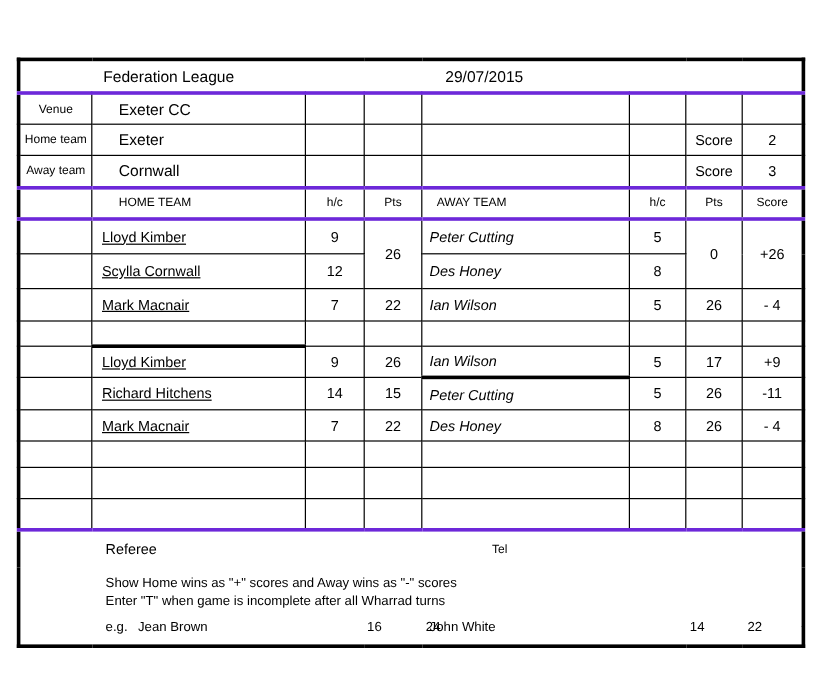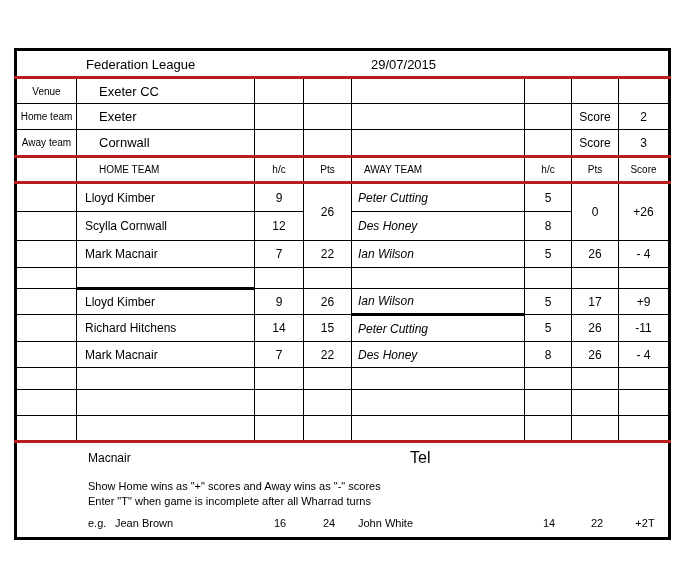--- a/index.html
+++ b/index.html
@@ -18,51 +18,51 @@
     border:3px solid #000;
   }
   td{
     border:1px solid #000;
     padding:0;margin:0;
     font-size:12px;
     vertical-align:middle;
     overflow:hidden;
     white-space:nowrap;
   }
-  td.b2{border-bottom:3px solid #b91c1c;}
+  td.b2{border-bottom:3px solid #6d28d9;}
   td.seg{border-bottom:3px solid #000;}
   .lbl{font-size:10px;text-align:center;}
-  .name{padding-left:8px;text-align:left;}
+  .name{padding-left:8px;text-align:left;text-decoration:underline;}
   .name-away{padding-left:6px;text-align:left;font-style:italic;}
   .indent{padding-left:22px;text-align:left;font-size:13px;}
   .hdr{font-size:10px;}
   .hdr-name{padding-left:22px;text-align:left;}
   .hdr-name-away{padding-left:12px;text-align:left;}
   .num{text-align:center;}
   .rel{position:relative;}
   .abs{position:absolute;top:50%;transform:translateY(-50%);}
   .meta-league{left:69px;font-size:13px;}
   .meta-date-label{left:311px;font-size:12px;margin-top:35px;}
   .meta-date-value{left:354px;font-size:13px;}
   .ref-label{left:71px;font-size:12px;}
-  .tel-label{left:393px;font-size:16px;}
+  .tel-label{left:393px;font-size:10px;}
   .notes{position:relative;font-size:11px;}
   .note-line{position:absolute;left:71px;}
   .note1{top:7px;}
   .note2{top:22px;}
   .eg-row{position:absolute;left:0;top:44px;width:654px;height:16px;}
   .eg-prefix{position:absolute;left:71px;}
   .eg-home{position:absolute;left:98px;}
   .eg-away{position:absolute;left:341px;}
   .eg-n1{left:263px;}
   .eg-n2{left:312px;}
   .eg-n3{left:532px;}
   .eg-n4{left:580px;}
   .eg-n5{left:628px;}
-  .eg-num{position:absolute;transform:translateX(-50%);}
+  .eg-num{position:absolute;transform:translateX(-50%);margin-left:32px;}
 </style>
 </head>
 <body>
 
 <div class="title-block">
 </div>
 
 <table class="report">
   <colgroup>
     <col style="width:61px">
@@ -228,21 +228,21 @@
     <td class="b2"></td>
         <td class="b2"></td>
     <td class="b2"></td>
         <td class="b2"></td>
     <td class="b2"></td>
         <td class="b2"></td>
   </tr>
 
   <tr style="height:31px">
     <td colspan="8" class="rel" style="border-bottom:none;">
-      <span class="abs ref-label">Macnair</span>
+      <span class="abs ref-label">Referee</span>
       <span class="abs tel-label">Tel</span>
 
     </td>
   </tr>
 
   <tr style="height:66px">
     <td colspan="8" class="notes" style="border-top:none;">
       <span class="note-line note1">Show Home wins as "+" scores and Away wins as "-" scores</span>
       <span class="note-line note2">Enter "T" when game is incomplete after all Wharrad turns</span>
       <span class="eg-row">

